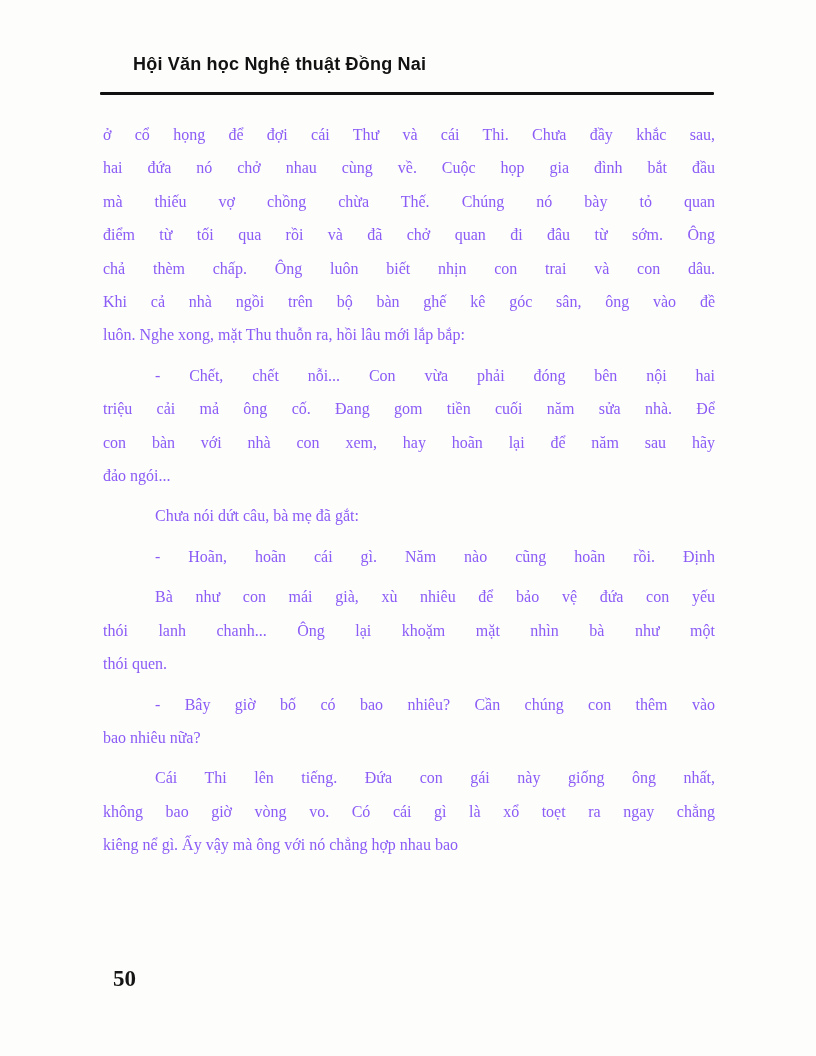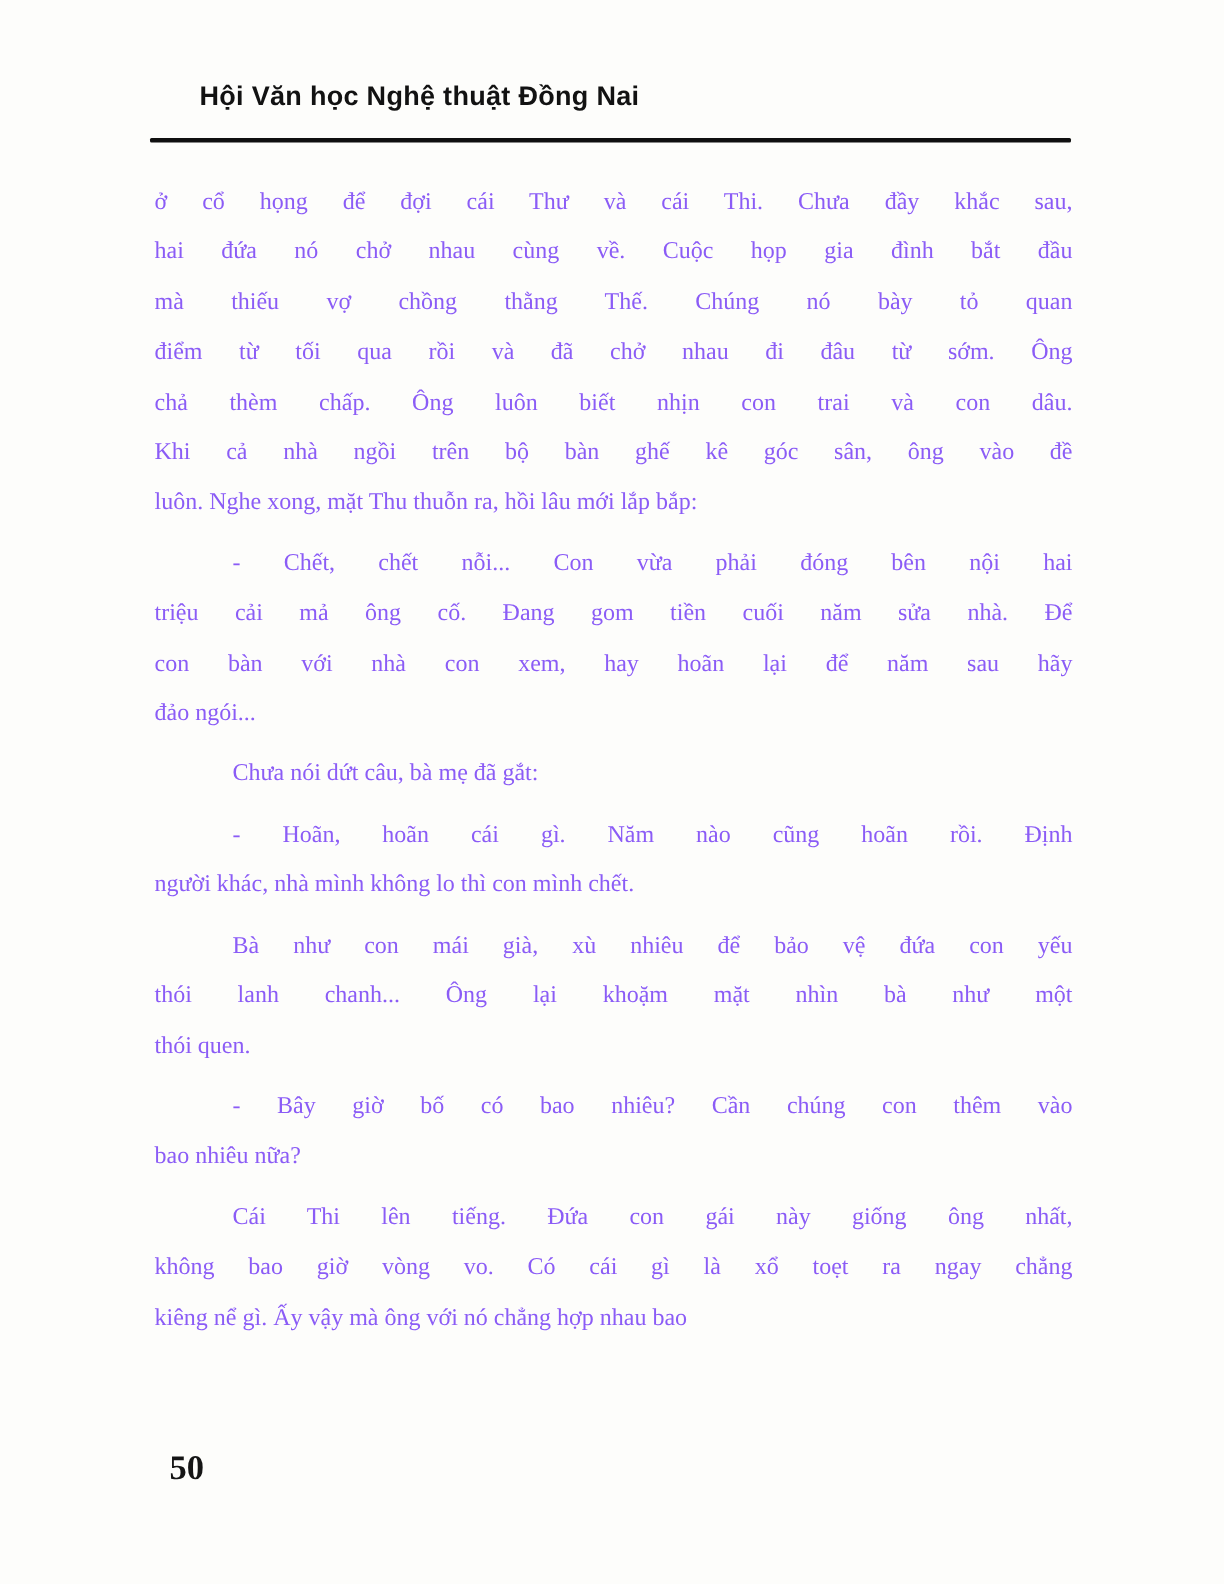--- a/index.html
+++ b/index.html
@@ -76,38 +76,37 @@
 
 <div class="page">
   <div class="running-head">Hội Văn học Nghệ thuật Đồng Nai</div>
 
   <div class="head-rule"></div>
 
   <div class="body-text" id="body-text">
       <div class="para">
         <div class="line">ở cổ họng để đợi cái Thư và cái Thi. Chưa đầy khắc sau,</div>
         <div class="line">hai đứa nó chở nhau cùng về. Cuộc họp gia đình bắt đầu</div>
-        <div class="line">mà thiếu vợ chồng thằng Thế. Chúng nó bày tỏ quan</div>
-        <div class="line">điểm từ tối qua rồi và đã chở nhau đi đâu từ sớm. Ông</div>
+        <div class="line">mà thiếu vợ chồng chừa Thế. Chúng nó bày tỏ quan</div>
+        <div class="line">điểm từ tối qua rồi và đã chở quan đi đâu từ sớm. Ông</div>
         <div class="line">chả thèm chấp. Ông luôn biết nhịn con trai và con dâu.</div>
         <div class="line">Khi cả nhà ngồi trên bộ bàn ghế kê góc sân, ông vào đề</div>
         <div class="line para-last">luôn. Nghe xong, mặt Thu thuỗn ra, hồi lâu mới lắp bắp:</div>
       </div>
       <div class="para">
         <div class="line indent-first">- Chết, chết nỗi... Con vừa phải đóng bên nội hai</div>
         <div class="line">triệu cải mả ông cố. Đang gom tiền cuối năm sửa nhà. Để</div>
         <div class="line">con bàn với nhà con xem, hay hoãn lại để năm sau hãy</div>
         <div class="line para-last">đảo ngói...</div>
       </div>
       <div class="para">
         <div class="line para-last indent-first">Chưa nói dứt câu, bà mẹ đã gắt:</div>
       </div>
       <div class="para">
         <div class="line indent-first">- Hoãn, hoãn cái gì. Năm nào cũng hoãn rồi. Định</div>
-        <div class="line para-last">người khác, nhà mình không lo thì con mình chết.</div>
       </div>
       <div class="para">
         <div class="line indent-first">Bà như con mái già, xù nhiêu để bảo vệ đứa con yếu</div>
         <div class="line">thói lanh chanh... Ông lại khoặm mặt nhìn bà như một</div>
         <div class="line para-last">thói quen.</div>
       </div>
       <div class="para">
         <div class="line indent-first">- Bây giờ bố có bao nhiêu? Cần chúng con thêm vào</div>
         <div class="line para-last">bao nhiêu nữa?</div>
       </div>

